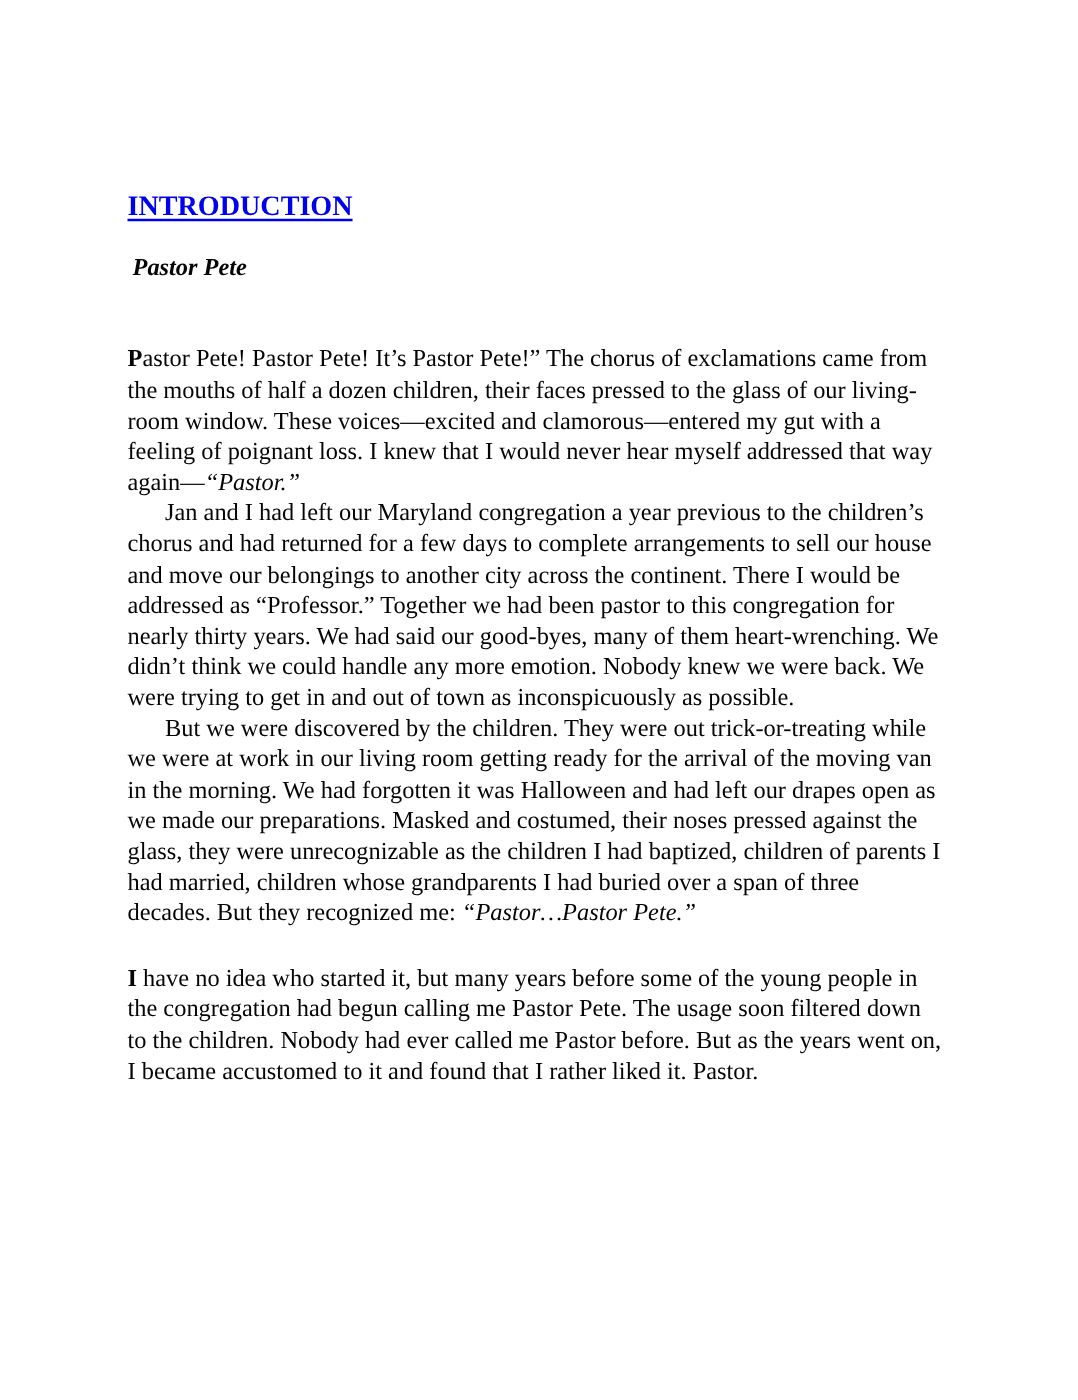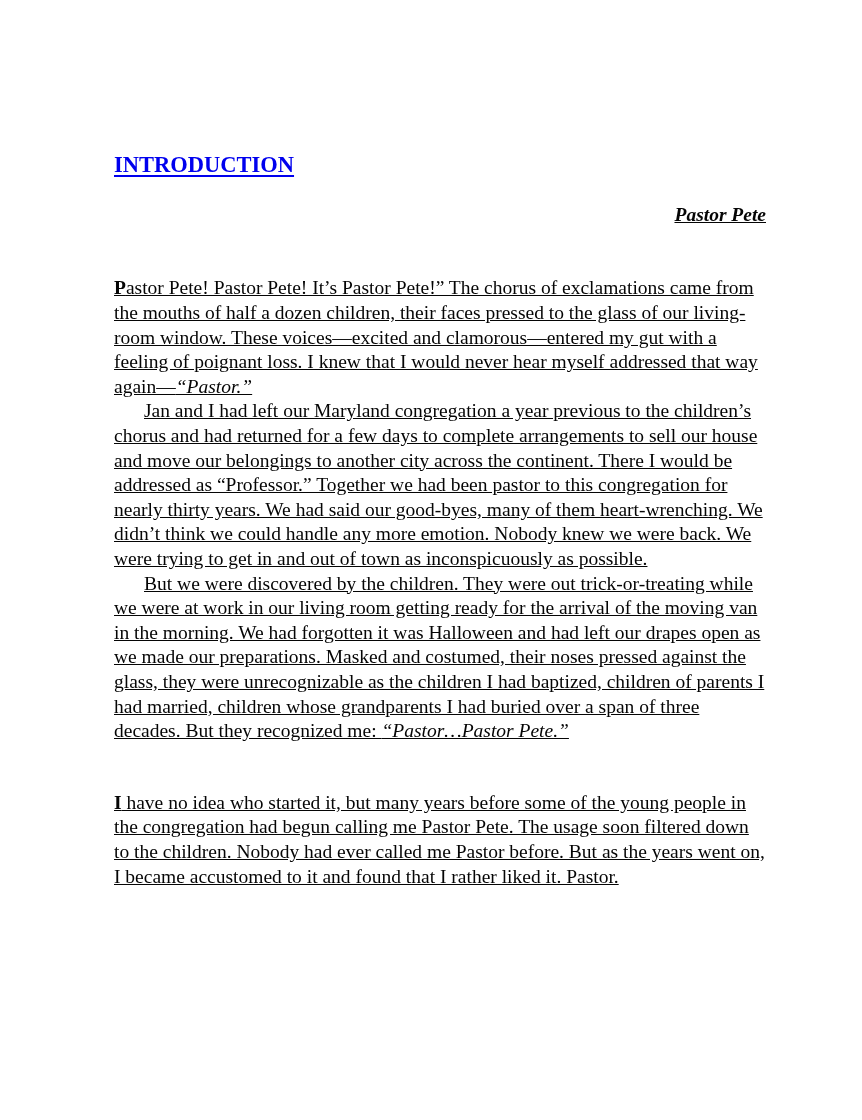--- a/index.html
+++ b/index.html
@@ -11,58 +11,56 @@
     position: relative;
     width: 862px;
     height: 1120px;
     background: #ffffff;
     overflow: hidden;
     font-family: "Liberation Serif", serif;
     color: #050505;
   }
   .content {
     position: absolute;
-    left: 114px;
+    left: 102px;
     top: 152px;
     width: 652px;
-    text-decoration: underline;
   }
   .chapter-title {
     display: inline-block;
     font-size: 22.5px;
     font-weight: 700;
     line-height: 1.15;
     color: #0000ee;
     text-decoration: underline;
     text-decoration-thickness: 2px;
     text-underline-offset: 3px;
     cursor: pointer;
   }
   .subtitle {
     margin: 25px 0 0 4px;
     font-size: 19.5px;
     font-weight: 700;
     font-style: italic;
     line-height: 24.6px;
-    text-align: right;
   }
   .body-text {
     margin-top: 49px;
     font-size: 19.5px;
     line-height: 24.6px;
     text-align: left;
   }
   .body-text p {
     margin: 0;
   }
   .body-text p.indent {
     text-indent: 30px;
   }
   .body-text p.section-gap {
-    margin-top: 47px;
+    margin-top: 28px;
   }
   .lead {
     font-weight: 700;
   }
   .it {
     font-style: italic;
   }
 </style>
 </head>
 <body>

